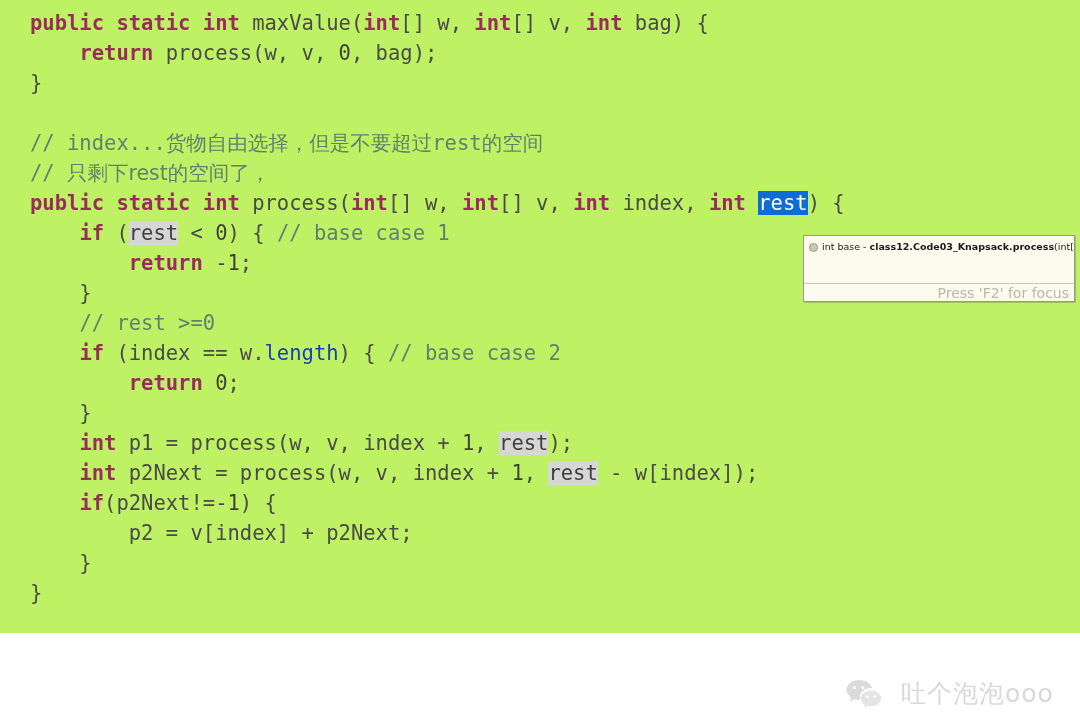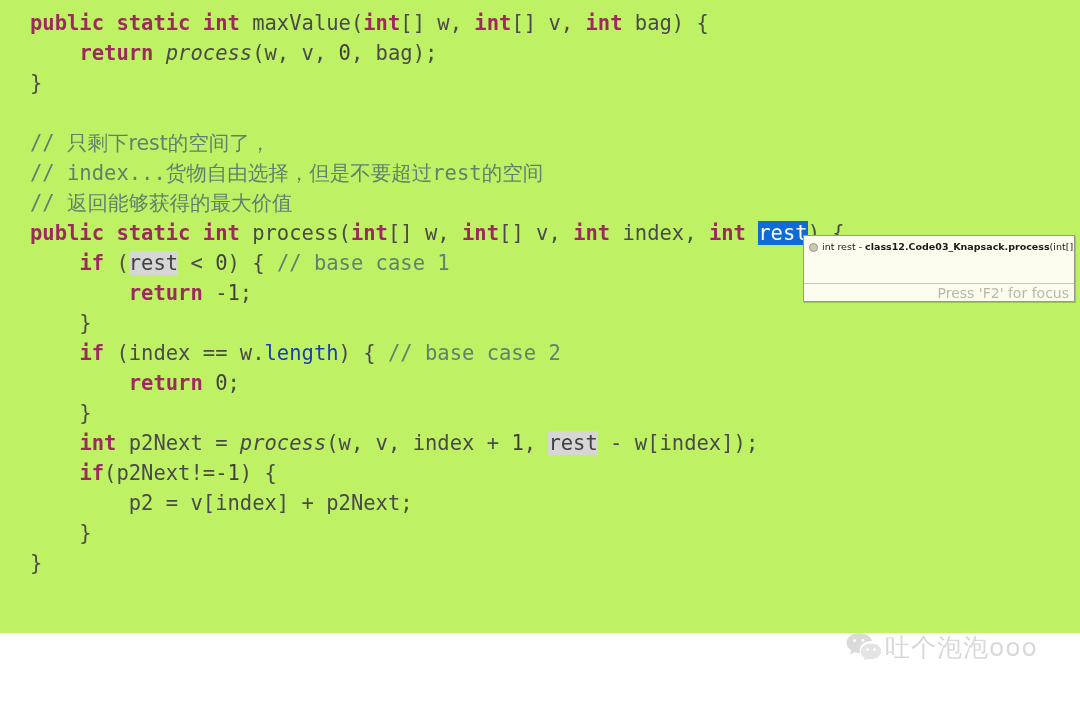--- a/index.html
+++ b/index.html
@@ -36,21 +36,21 @@
     color: #3f3f3f;
     padding-left: 30px;
   }
 
   
   .kw      { color: #9b2b5d; font-weight: bold; }
   .plain   { color: #4a4a4a; }
   .num     { color: #3f3f3f; }
   .cmt     { color: #63806f; }
   .field   { color: #1a3fb0; font-weight: normal; }
-  .stat    { color: #4a4a4a; font-style: italic; }
+  .stat    { color: #4a4a4a; }
   .cn      { font-family: "DejaVu Sans", "Liberation Sans", sans-serif; color: #63806f; }
 
   
   .occ {
     background: #d6d6d6;
     color: #3f3f3f;
     border-radius: 1px;
   }
   
   .sel {
@@ -105,24 +105,24 @@
     text-align: right;
     font-size: 14px;
     color: #b9b9a6;
     white-space: nowrap;
   }
 
   
   #watermark {
     position: absolute;
     left: 845px;
-    top: 630px;
+    top: 677px;
     display: flex;
-    align-items: center;
-    gap: 0;
+    align-items: flex-start;
+    gap: 16px;
     opacity: 0.55;
     user-select: none;
   }
   #watermark .wm-label {
     font-family: "DejaVu Sans", "Liberation Sans", sans-serif;
     font-size: 25px;
     color: #b9b9b9;
     letter-spacing: 1px;
     white-space: nowrap;
   }
@@ -134,61 +134,62 @@
 <div id="editor">
 
   <div class="code-line"><span class="kw">public</span><span class="plain"> </span><span class="kw">static</span><span class="plain"> </span><span class="kw">int</span><span class="plain"> maxValue(</span><span class="kw">int</span><span class="plain">[] w, </span><span class="kw">int</span><span class="plain">[] v, </span><span class="kw">int</span><span class="plain"> bag) {</span></div>
 
   <div class="code-line"><span class="plain">    </span><span class="kw">return</span><span class="plain"> </span><span class="stat">process</span><span class="plain">(w, v, </span><span class="num">0</span><span class="plain">, bag);</span></div>
 
   <div class="code-line"><span class="plain">}</span></div>
 
   <div class="code-line"><span class="plain"> </span></div>
 
+  <div class="code-line"><span class="cmt">// index...</span><span class="cn">货物自由选择，但是不要超过</span><span class="cmt">rest</span><span class="cn">的空间</span></div>
+
   <div class="code-line"><span class="cmt">// </span><span class="cn">只剩下rest的空间了，</span></div>
 
-  <div class="code-line"><span class="cmt">// index...</span><span class="cn">货物自由选择，但是不要超过</span><span class="cmt">rest</span><span class="cn">的空间</span></div>
-
-  <div class="code-line"><span class="cmt">// </span><span class="cn">返回能够获得的最大价值</span></div>
 
   <div class="code-line"><span class="kw">public</span><span class="plain"> </span><span class="kw">static</span><span class="plain"> </span><span class="kw">int</span><span class="plain"> process(</span><span class="kw">int</span><span class="plain">[] w, </span><span class="kw">int</span><span class="plain">[] v, </span><span class="kw">int</span><span class="plain"> index, </span><span class="kw">int</span><span class="plain"> </span><span class="sel">rest</span><span class="plain">) {</span></div>
 
   <div class="code-line"><span class="plain">    </span><span class="kw">if</span><span class="plain"> (</span><span class="occ">rest</span><span class="plain"> &lt; </span><span class="num">0</span><span class="plain">) { </span><span class="cmt">// base case 1</span></div>
 
   <div class="code-line"><span class="plain">        </span><span class="kw">return</span><span class="plain"> -</span><span class="num">1</span><span class="plain">;</span></div>
 
   <div class="code-line"><span class="plain">    }</span></div>
 
+  <div class="code-line"><span class="plain">    </span><span class="cmt">// rest &gt;=0</span></div>
 
   <div class="code-line"><span class="plain">    </span><span class="kw">if</span><span class="plain"> (index == w.</span><span class="field">length</span><span class="plain">) { </span><span class="cmt">// base case 2</span></div>
 
   <div class="code-line"><span class="plain">        </span><span class="kw">return</span><span class="plain"> </span><span class="num">0</span><span class="plain">;</span></div>
 
   <div class="code-line"><span class="plain">    }</span></div>
 
 
+  <div class="code-line"><span class="plain">    </span><span class="kw">int</span><span class="plain"> p1 = </span><span class="stat">process</span><span class="plain">(w, v, index + </span><span class="num">1</span><span class="plain">, </span><span class="occ">rest</span><span class="plain">);</span></div>
 
 
   <div class="code-line"><span class="plain">    </span><span class="kw">int</span><span class="plain"> p2Next = </span><span class="stat">process</span><span class="plain">(w, v, index + </span><span class="num">1</span><span class="plain">, </span><span class="occ">rest</span><span class="plain"> - w[index]);</span></div>
 
   <div class="code-line"><span class="plain">    </span><span class="kw">if</span><span class="plain">(p2Next!=-</span><span class="num">1</span><span class="plain">) {</span></div>
 
   <div class="code-line"><span class="plain">        p2 = v[index] + p2Next;</span></div>
 
   <div class="code-line"><span class="plain">    }</span></div>
 
 
   <div class="code-line"><span class="plain">}</span></div>
 
 </div>
 
 <div id="tooltip">
   <div class="tip-row">
     <span class="tip-bullet"></span>
-    <span class="tip-text"><span>int rest - </span><b>class12.Code03_Knapsack.process</b><span>(int[], int[], int, int)</span></span>
+    <span class="tip-text"><span>int base - </span><b>class12.Code03_Knapsack.process</b><span>(int[], int[], int, int)</span></span>
   </div>
   <div class="tip-sep"></div>
   <div class="tip-footer">Press 'F2' for focus</div>
 </div>
 
 <div id="watermark">
   <span class="wm-icon">
     <svg width="40" height="30" viewBox="0 0 40 30" xmlns="http://www.w3.org/2000/svg">
       <path d="M14 3C7 3 1.5 7.4 1.5 12.8c0 3.1 1.8 5.8 4.6 7.6L5 24.6l4.4-2.3c1.4.4 2.9.6 4.6.6.4 0 .8 0 1.2-.05-.3-.8-.45-1.7-.45-2.6 0-5.1 5-9.2 11.2-9.2.4 0 .8.02 1.2.06C26.2 6.5 20.7 3 14 3z" fill="#bdbdbd"></path>
       <circle cx="9.5" cy="10.5" r="1.5" fill="#ffffff"></circle>

